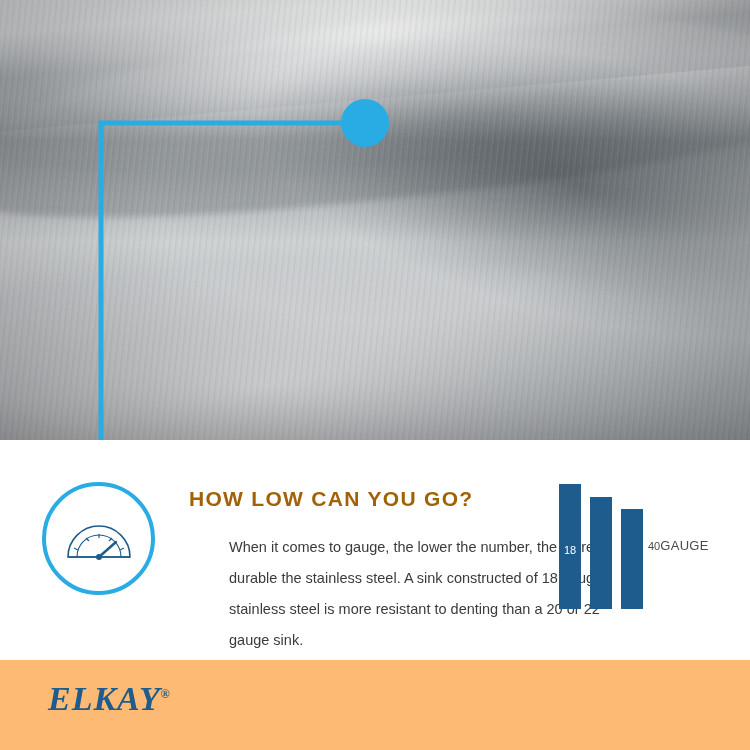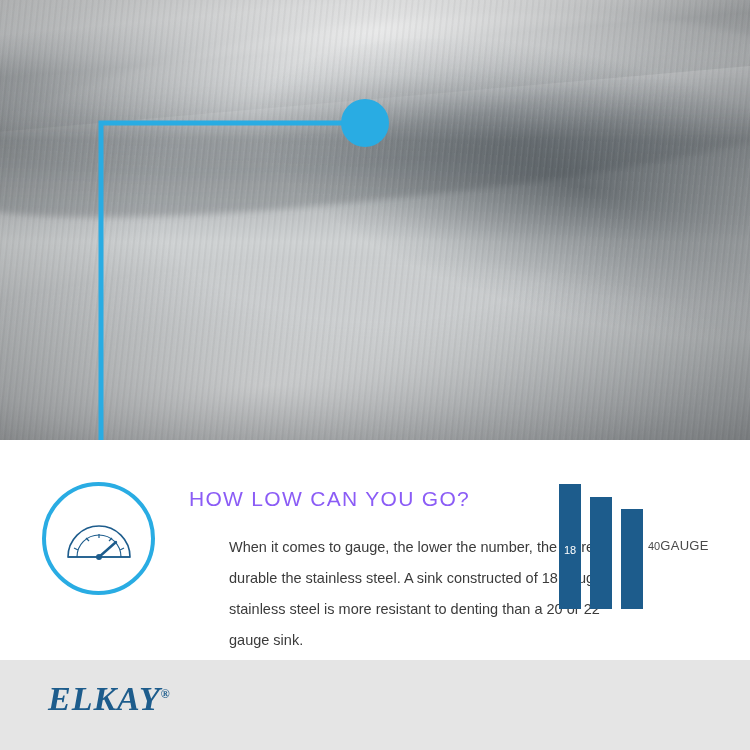--- a/index.html
+++ b/index.html
@@ -169,23 +169,23 @@
     box-sizing: border-box;
     display: flex;
     align-items: center;
     justify-content: center;
   }
 
   .headline {
     position: absolute;
     left: 189px;
     top: 47px;
-    color: #8b5cf6;
+    color: #a16207;
     font-size: 21px;
-    font-weight: normal;
+    font-weight: bold;
     letter-spacing: 1.3px;
   }
 
   .bodytext {
     position: absolute;
     left: 189px;
     top: 92px;
     width: 375px;
     color: #3b3b3b;
     font-size: 14.5px;
@@ -223,21 +223,21 @@
     letter-spacing: 0.3px;
   }
 
   
   .footer {
     position: absolute;
     left: 0;
     top: 660px;
     width: 750px;
     height: 90px;
-    background: #e5e5e5;
+    background: #fdba74;
   }
   .logo {
     position: absolute;
     left: 48px;
     top: 20px;
     color: #1d5c8c;
     font-size: 34px;
     font-weight: bold;
     font-style: italic;
     letter-spacing: 1px;

